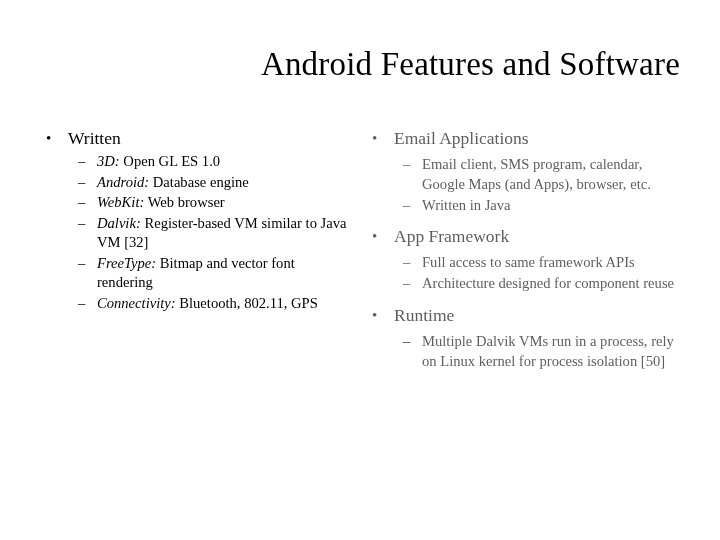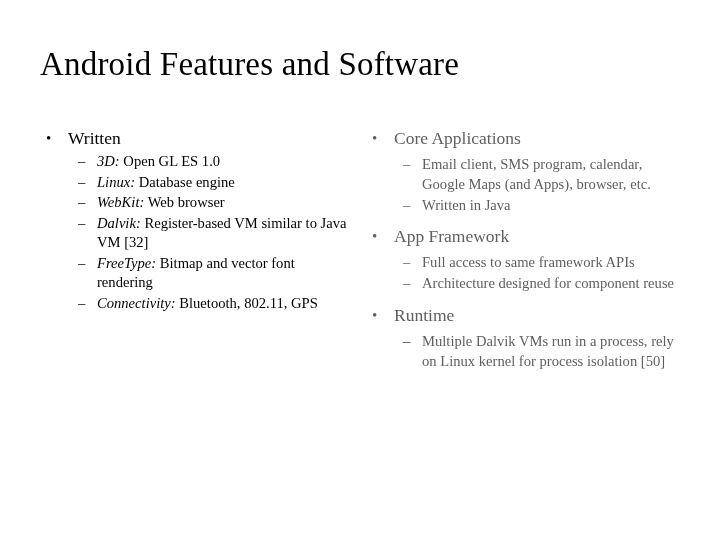--- a/index.html
+++ b/index.html
@@ -17,21 +17,21 @@
     position: relative;
     width: 720px;
     height: 540px;
     background: #ffffff;
   }
   .slide-title {
     position: absolute;
     left: 40px;
     top: 44px;
     width: 640px;
-    text-align: left;
+    text-align: right;
     font-size: 33px;
     line-height: 40px;
     color: #000000;
     letter-spacing: 0.2px;
     white-space: nowrap;
   }
   .col {
     position: absolute;
     top: 126px;
   }
@@ -112,21 +112,21 @@
     </div>
 
     <div class="l2">
       <span class="mk">–</span>
       <span class="term">3D:</span>
       <span class="txt">Open GL ES 1.0</span>
     </div>
 
     <div class="l2">
       <span class="mk">–</span>
-      <span class="term">Linux:</span>
+      <span class="term">Android:</span>
       <span class="txt">Database engine</span>
     </div>
 
     <div class="l2">
       <span class="mk">–</span>
       <span class="term">WebKit:</span>
       <span class="txt">Web browser</span>
     </div>
 
     <div class="l2">
@@ -146,21 +146,21 @@
       <span class="term">Connectivity:</span>
       <span class="txt">Bluetooth, 802.11, GPS</span>
     </div>
 
   </div>
 
   <div class="col col-right">
 
     <div class="l1">
       <span class="mk">•</span>
-      <span class="txt">Core Applications</span>
+      <span class="txt">Email Applications</span>
     </div>
     <div class="l2">
       <span class="mk">–</span>
       <span class="txt">Email client, SMS program, calendar, Google Maps (and Apps), browser, etc.</span>
     </div>
     <div class="l2">
       <span class="mk">–</span>
       <span class="txt">Written in Java</span>
     </div>
 

